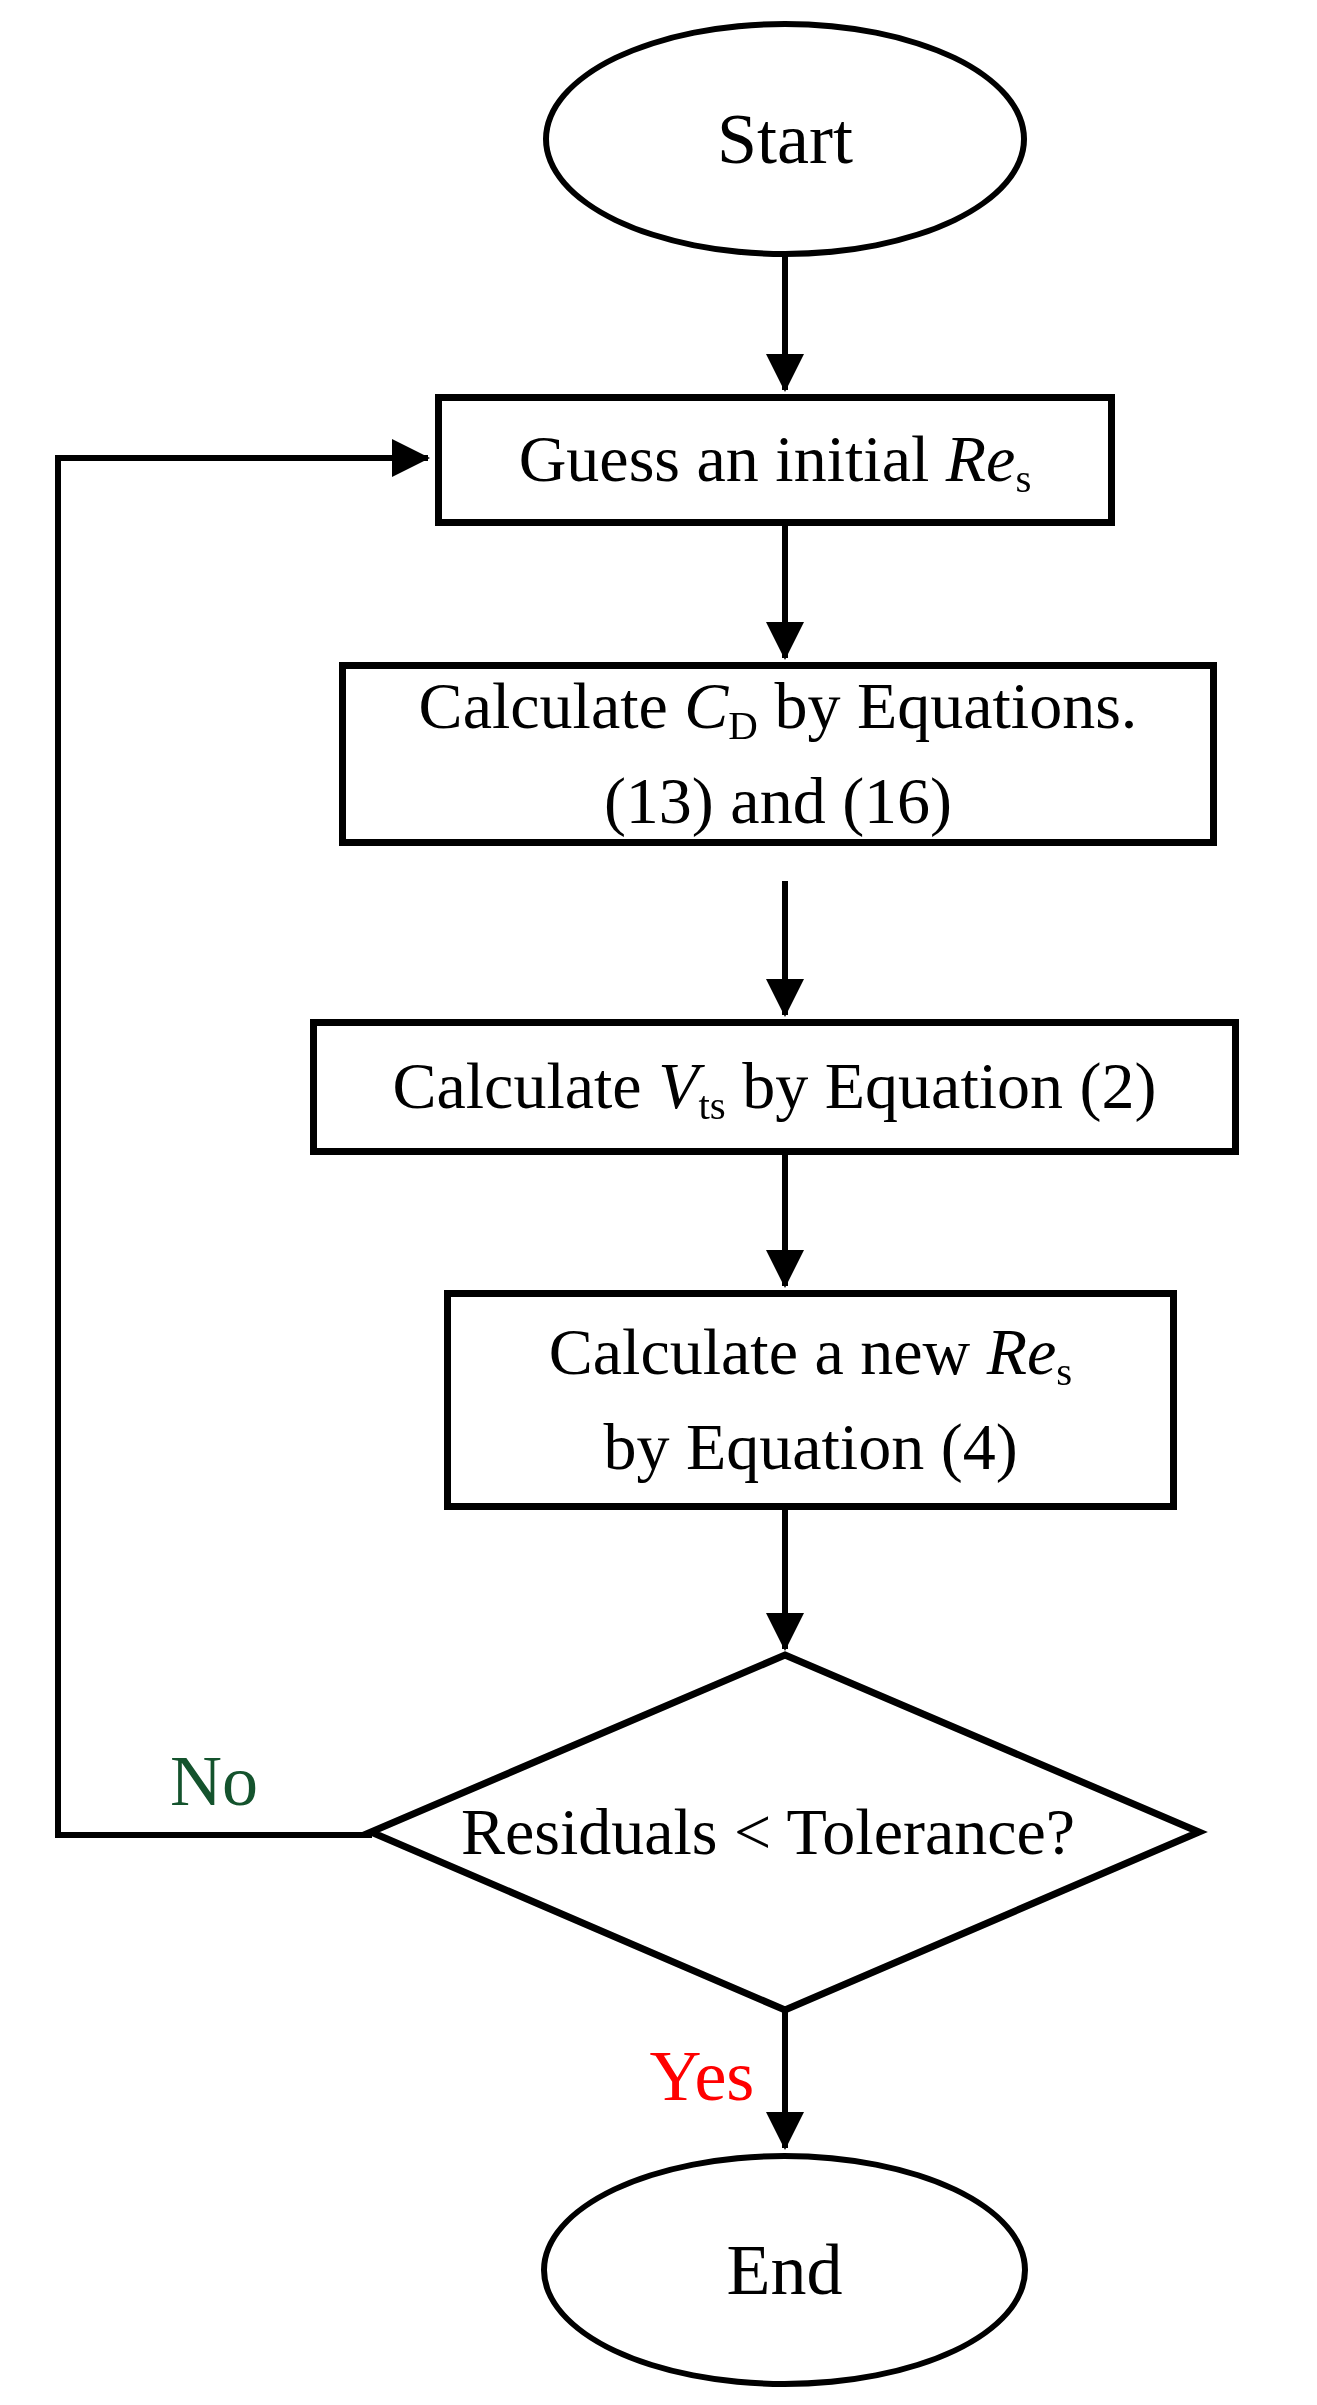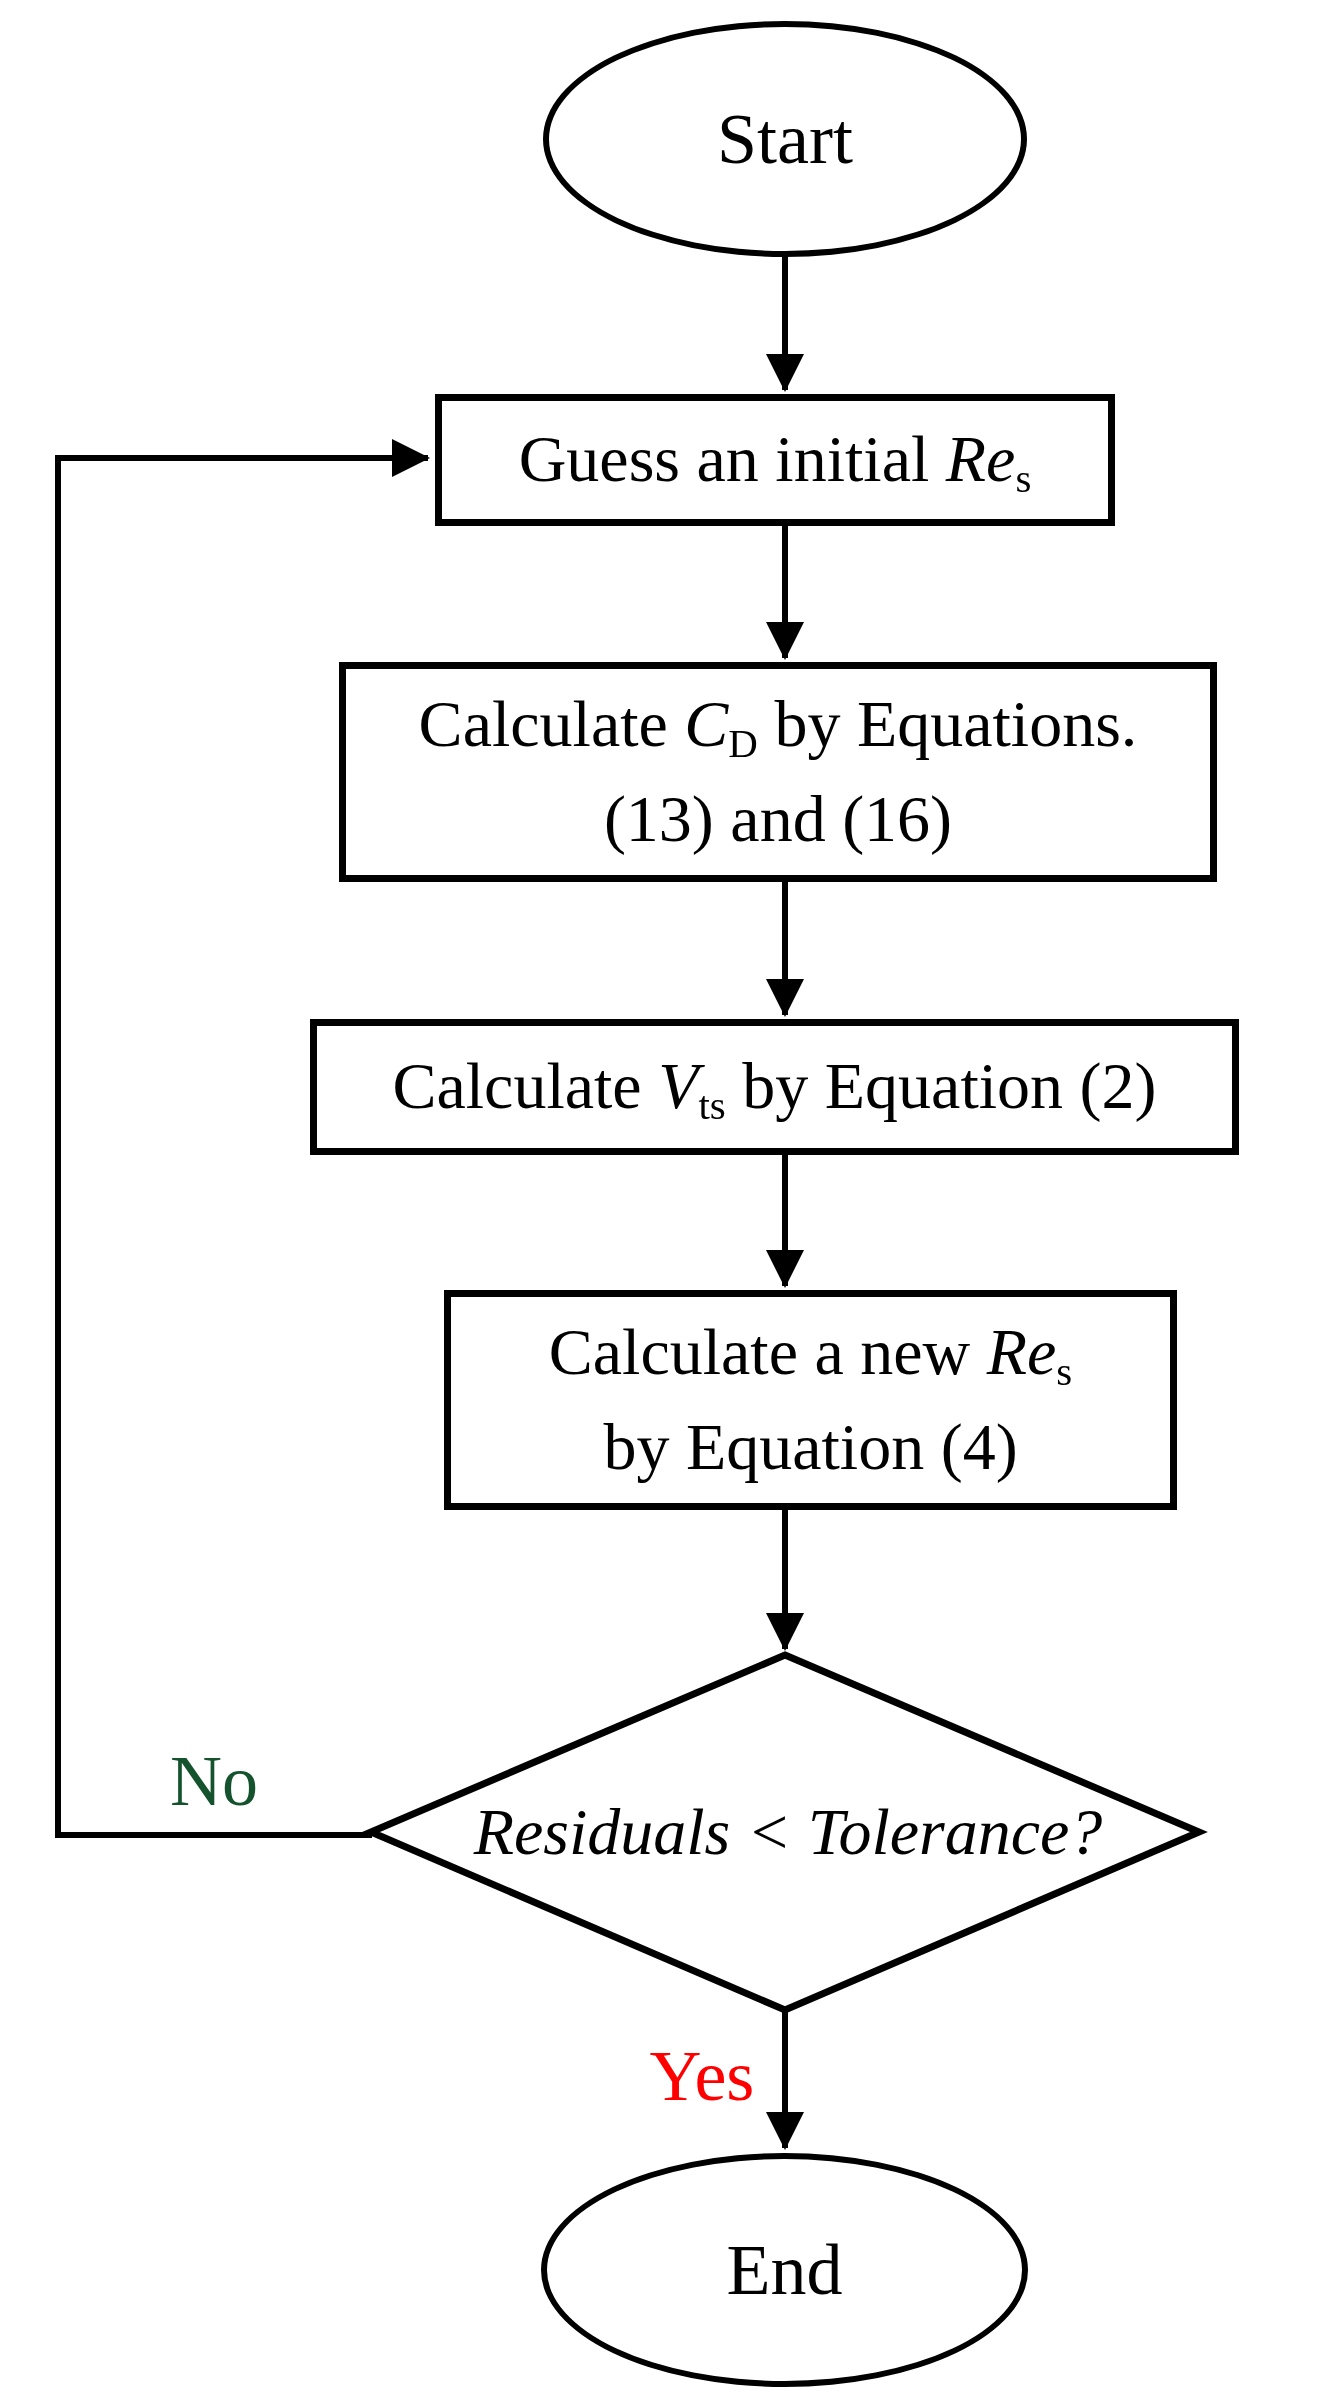--- a/index.html
+++ b/index.html
@@ -78,33 +78,33 @@
   </svg>
 
   <div class="node process nowrap" style="left:435px; top:394px; width:680px; height:132px;">
     <span><span>Guess an initial </span><span class="i">Re</span><span class="sub">s</span></span>
   </div>
 
   <div class="node terminal" style="left:543px; top:21px; width:484px; height:236px;">
     <span>Start</span>
   </div>
 
-  <div class="node process" style="left:339px; top:662px; width:878px; height:220px;">
+  <div class="node process" style="left:339px; top:662px; width:878px; height:184px;">
     <span><span>Calculate </span><span class="i">C</span><span class="sub">D</span><span> by Equations.</span><br><span>(13) and (16)</span></span>
   </div>
 
   <div class="node process nowrap" style="left:310px; top:1019px; width:929px; height:136px;">
     <span><span>Calculate </span><span class="i">V</span><span class="sub">ts</span><span> by Equation (2)</span></span>
   </div>
 
   <div class="node process" style="left:412px; top:1290px; width:733px; height:220px;margin-left:32px;">
     <span><span>Calculate a new </span><span class="i">Re</span><span class="sub">s</span><br><span>by Equation (4)</span></span>
   </div>
 
-  <div class="decision-label" style="left:788px; top:1832px;font-style:italic;">
+  <div class="decision-label" style="left:768px; top:1832px;">
     <span><span>Residuals &lt; Tolerance?</span></span>
   </div>
 
   <div class="branch-label" style="left: 214px; top: 1781px; color: #14532d;">
     <span>No</span>
   </div>
 
   <div class="branch-label" style="left: 702px; top: 2076px; color: rgb(255, 0, 0);">
     <span>Yes</span>
   </div>

